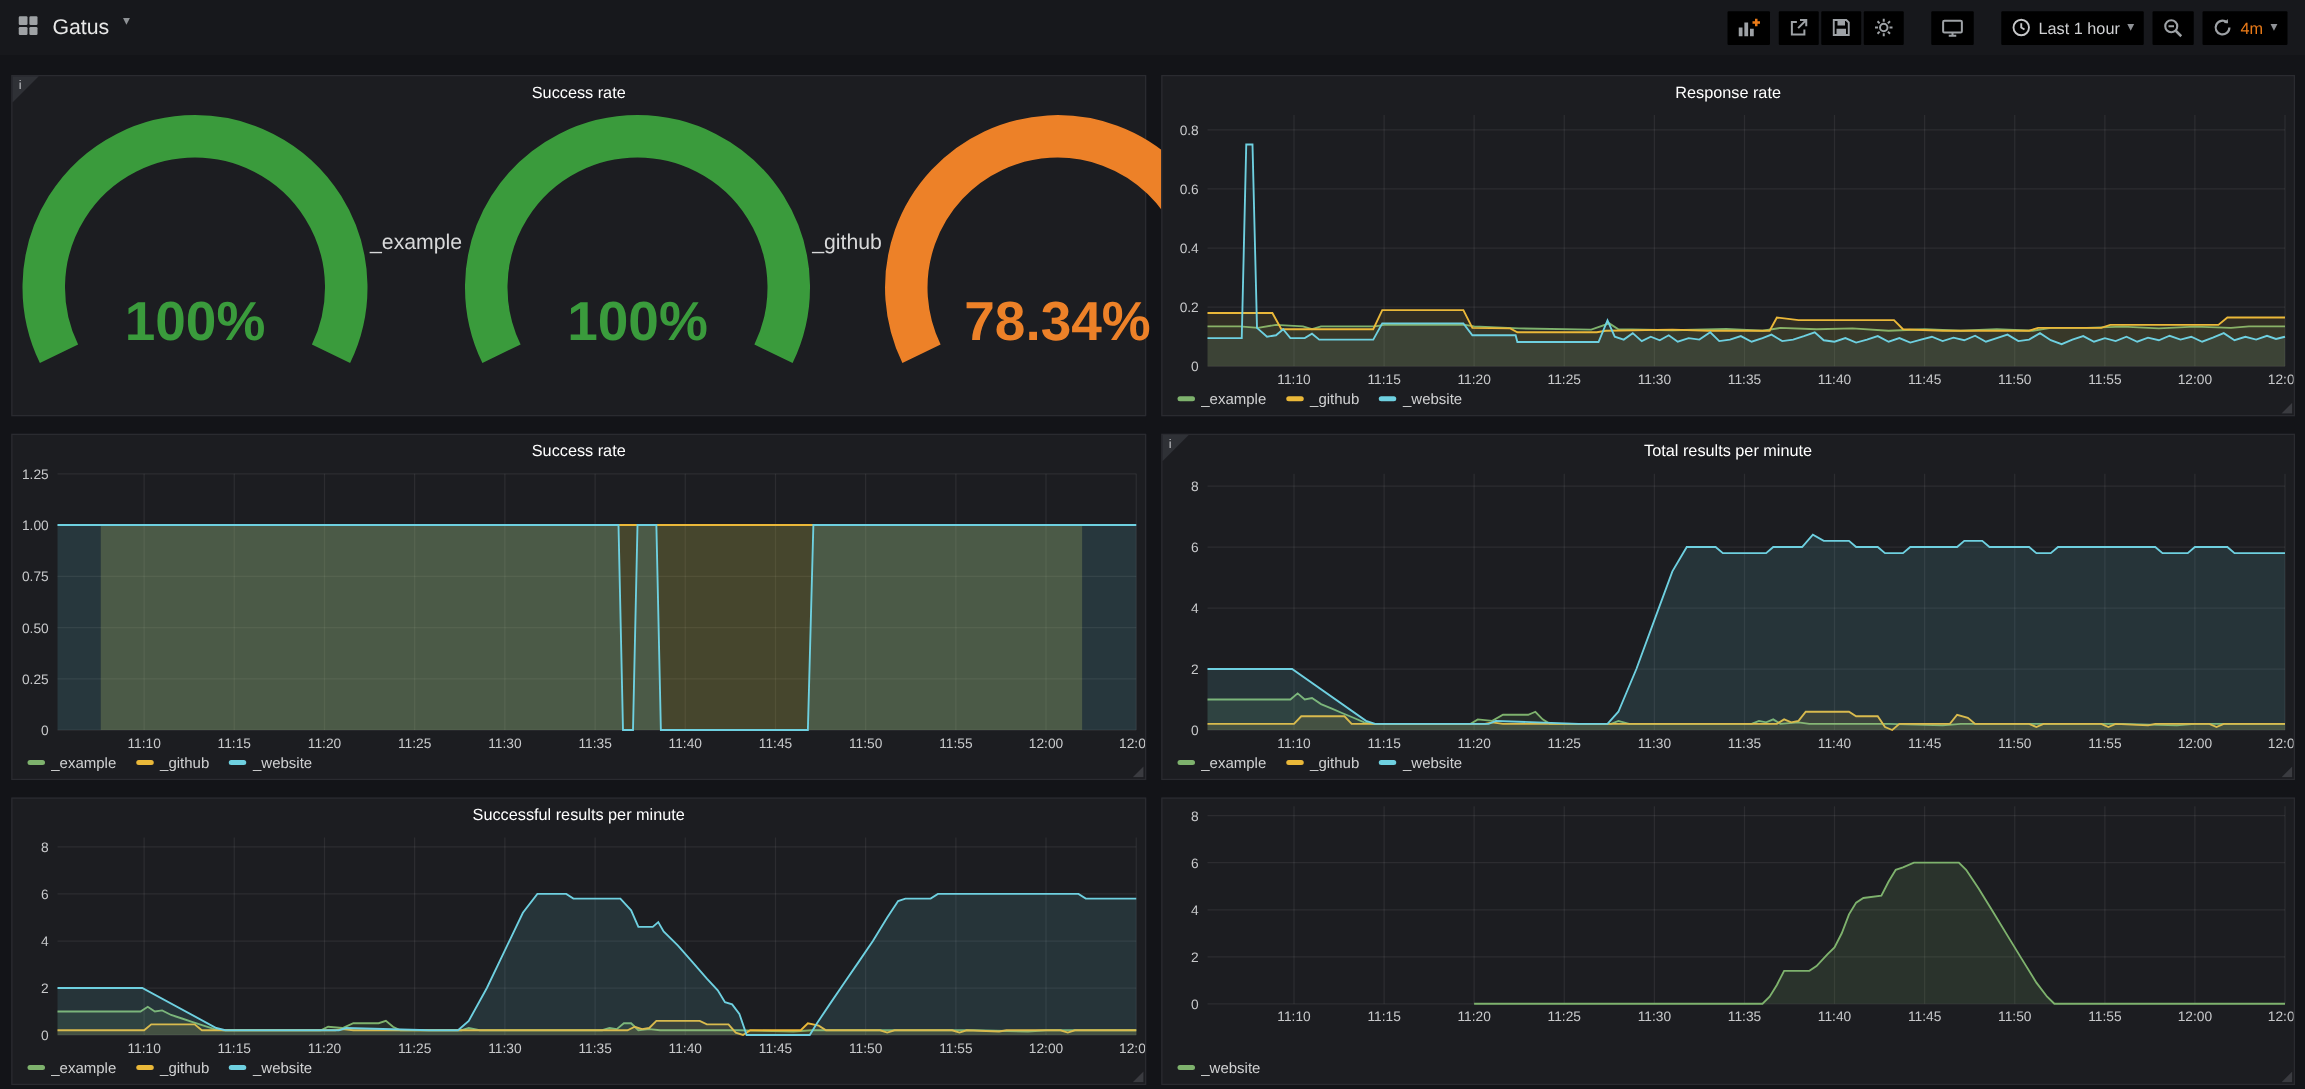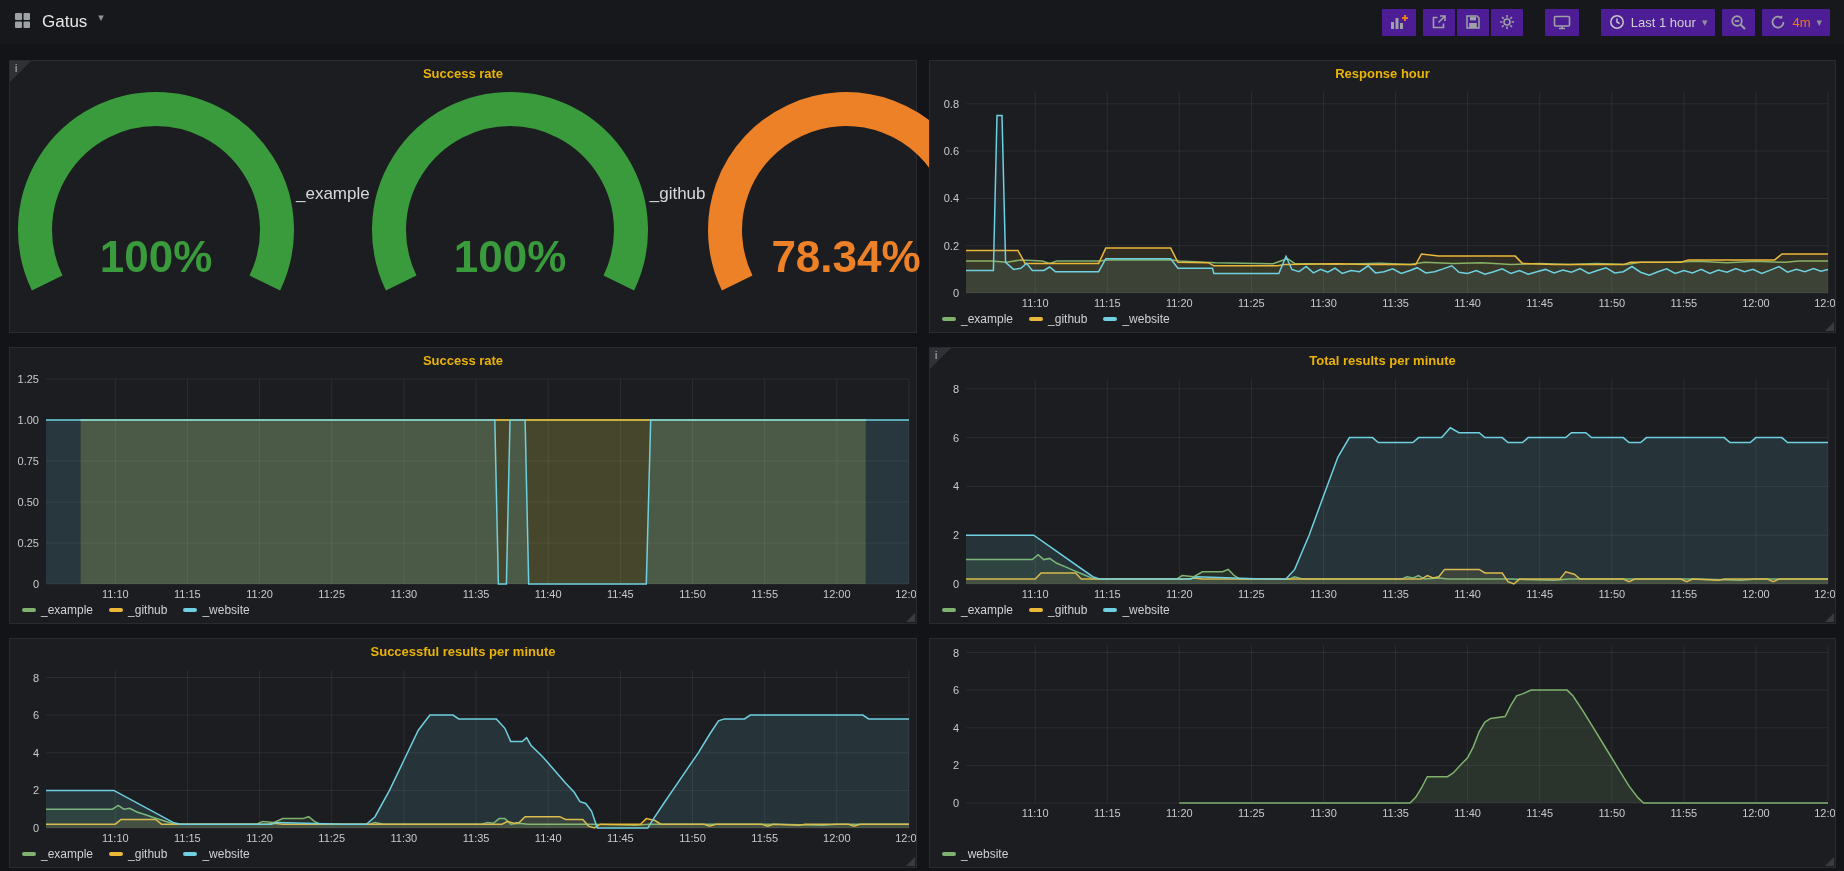--- a/index.html
+++ b/index.html
@@ -6,28 +6,28 @@
   html,body{width:1844px;height:871px;overflow:hidden}
   body{background:#131418;font-family:"Liberation Sans",sans-serif;position:relative}
   
   .navbar{height:44px;background:#17181c;display:flex;align-items:center;justify-content:space-between;padding:0 14px}
   .nav-left{display:flex;gap:11px}
   .app-title{color:#e8e8e8;font-size:17px;cursor:pointer}
   .caret{color:#8f9296;font-size:11px;line-height:1}
   .nav-right{display:flex;align-items:center;gap:7px}
   .grp{display:flex;gap:2px}
   .sp{width:8px}
-  .nav-btn{height:27px;min-width:31px;background:#4c1d95;display:flex;align-items:center;justify-content:center;gap:6px;padding:0 8px;border-radius:1px;cursor:pointer}
+  .nav-btn{height:27px;min-width:31px;background:#000000;display:flex;align-items:center;justify-content:center;gap:6px;padding:0 8px;border-radius:1px;cursor:pointer}
   .btn-label{color:#d0d1d3;font-size:13px;white-space:nowrap}
   .orange{color:#eb7b18}
   .icon{display:block}
   
   .dash{padding:16px 8px 0 9px;display:grid;grid-template-columns:908px 907px;grid-template-rows:273px 277px 230px;gap:14px 12px}
   .panel{background:#1c1d21;border:1px solid #2a2b30;position:relative;display:flex;flex-direction:column}
-  .panel-title{height:25px;flex:0 0 25px;display:flex;align-items:center;justify-content:center;color:#eab308;font-size:13px;font-weight:700;cursor:pointer}
+  .panel-title{height:25px;flex:0 0 25px;display:flex;align-items:center;justify-content:center;color:#ffffff;font-size:13px;font-weight:400;cursor:pointer}
   .chart-host{flex:1;position:relative;overflow:hidden}
   .legend{height:21px;flex:0 0 21px;display:flex;align-items:center;gap:16px;padding:0 0 5px 12px}
   .legend-item{display:flex;align-items:center;gap:5px;cursor:pointer}
   .legend-marker{width:14px;height:4px;border-radius:2px}
   .legend-item .lg-txt{color:#d0d1d2;font-size:12px}
   .info-corner{position:absolute;top:0;left:0;width:0;height:0;border-top:21px solid #2f3136;border-right:21px solid transparent;z-index:2}
   .info-i{position:absolute;top:2px;left:5px;color:#c3c5c8;font-size:10px;z-index:3}
   .resize-corner{position:absolute;right:1px;bottom:1px;width:9px;height:9px;clip-path:polygon(100% 0,100% 100%,0 100%);background:#3a3b40;z-index:2;cursor:nwse-resize}
   
   .gauges-row{flex:1;display:flex;align-items:flex-start;justify-content:space-around;padding:2px 6px 0 6px}
@@ -139,21 +139,21 @@
             <path d="M250.3 92.3 A121 121 0 0 1 248.8 195.0" fill="none" stroke="#3a3b3f" stroke-width="34"></path>
             <path d="M31.2 195.0 A121 121 0 1 1 250.3 92.3" fill="none" stroke="#ed8128" stroke-width="34"></path>
             <text x="140" y="184" text-anchor="middle" fill="#ed8128" font-size="44" font-weight="700">78.34%</text>
           </svg>
         <div class="gauge-label">_website</div>
       </div>
     </div>
   </div>
 
   <div class="panel">
-    <div class="panel-title">Response hour</div>
+    <div class="panel-title">Response rate</div>
     <div class="chart-host"><svg width="905" height="225">
           <line x1="105.2" y1="6" x2="105.2" y2="207" stroke="rgba(255,255,255,0.07)"></line>
           <text x="105.2" y="221" text-anchor="middle" fill="#c8c9cb" font-size="11">11:10</text>
           <line x1="177.3" y1="6" x2="177.3" y2="207" stroke="rgba(255,255,255,0.07)"></line>
           <text x="177.3" y="221" text-anchor="middle" fill="#c8c9cb" font-size="11">11:15</text>
           <line x1="249.3" y1="6" x2="249.3" y2="207" stroke="rgba(255,255,255,0.07)"></line>
           <text x="249.3" y="221" text-anchor="middle" fill="#c8c9cb" font-size="11">11:20</text>
           <line x1="321.4" y1="6" x2="321.4" y2="207" stroke="rgba(255,255,255,0.07)"></line>
           <text x="321.4" y="221" text-anchor="middle" fill="#c8c9cb" font-size="11">11:25</text>
           <line x1="393.5" y1="6" x2="393.5" y2="207" stroke="rgba(255,255,255,0.07)"></line>

